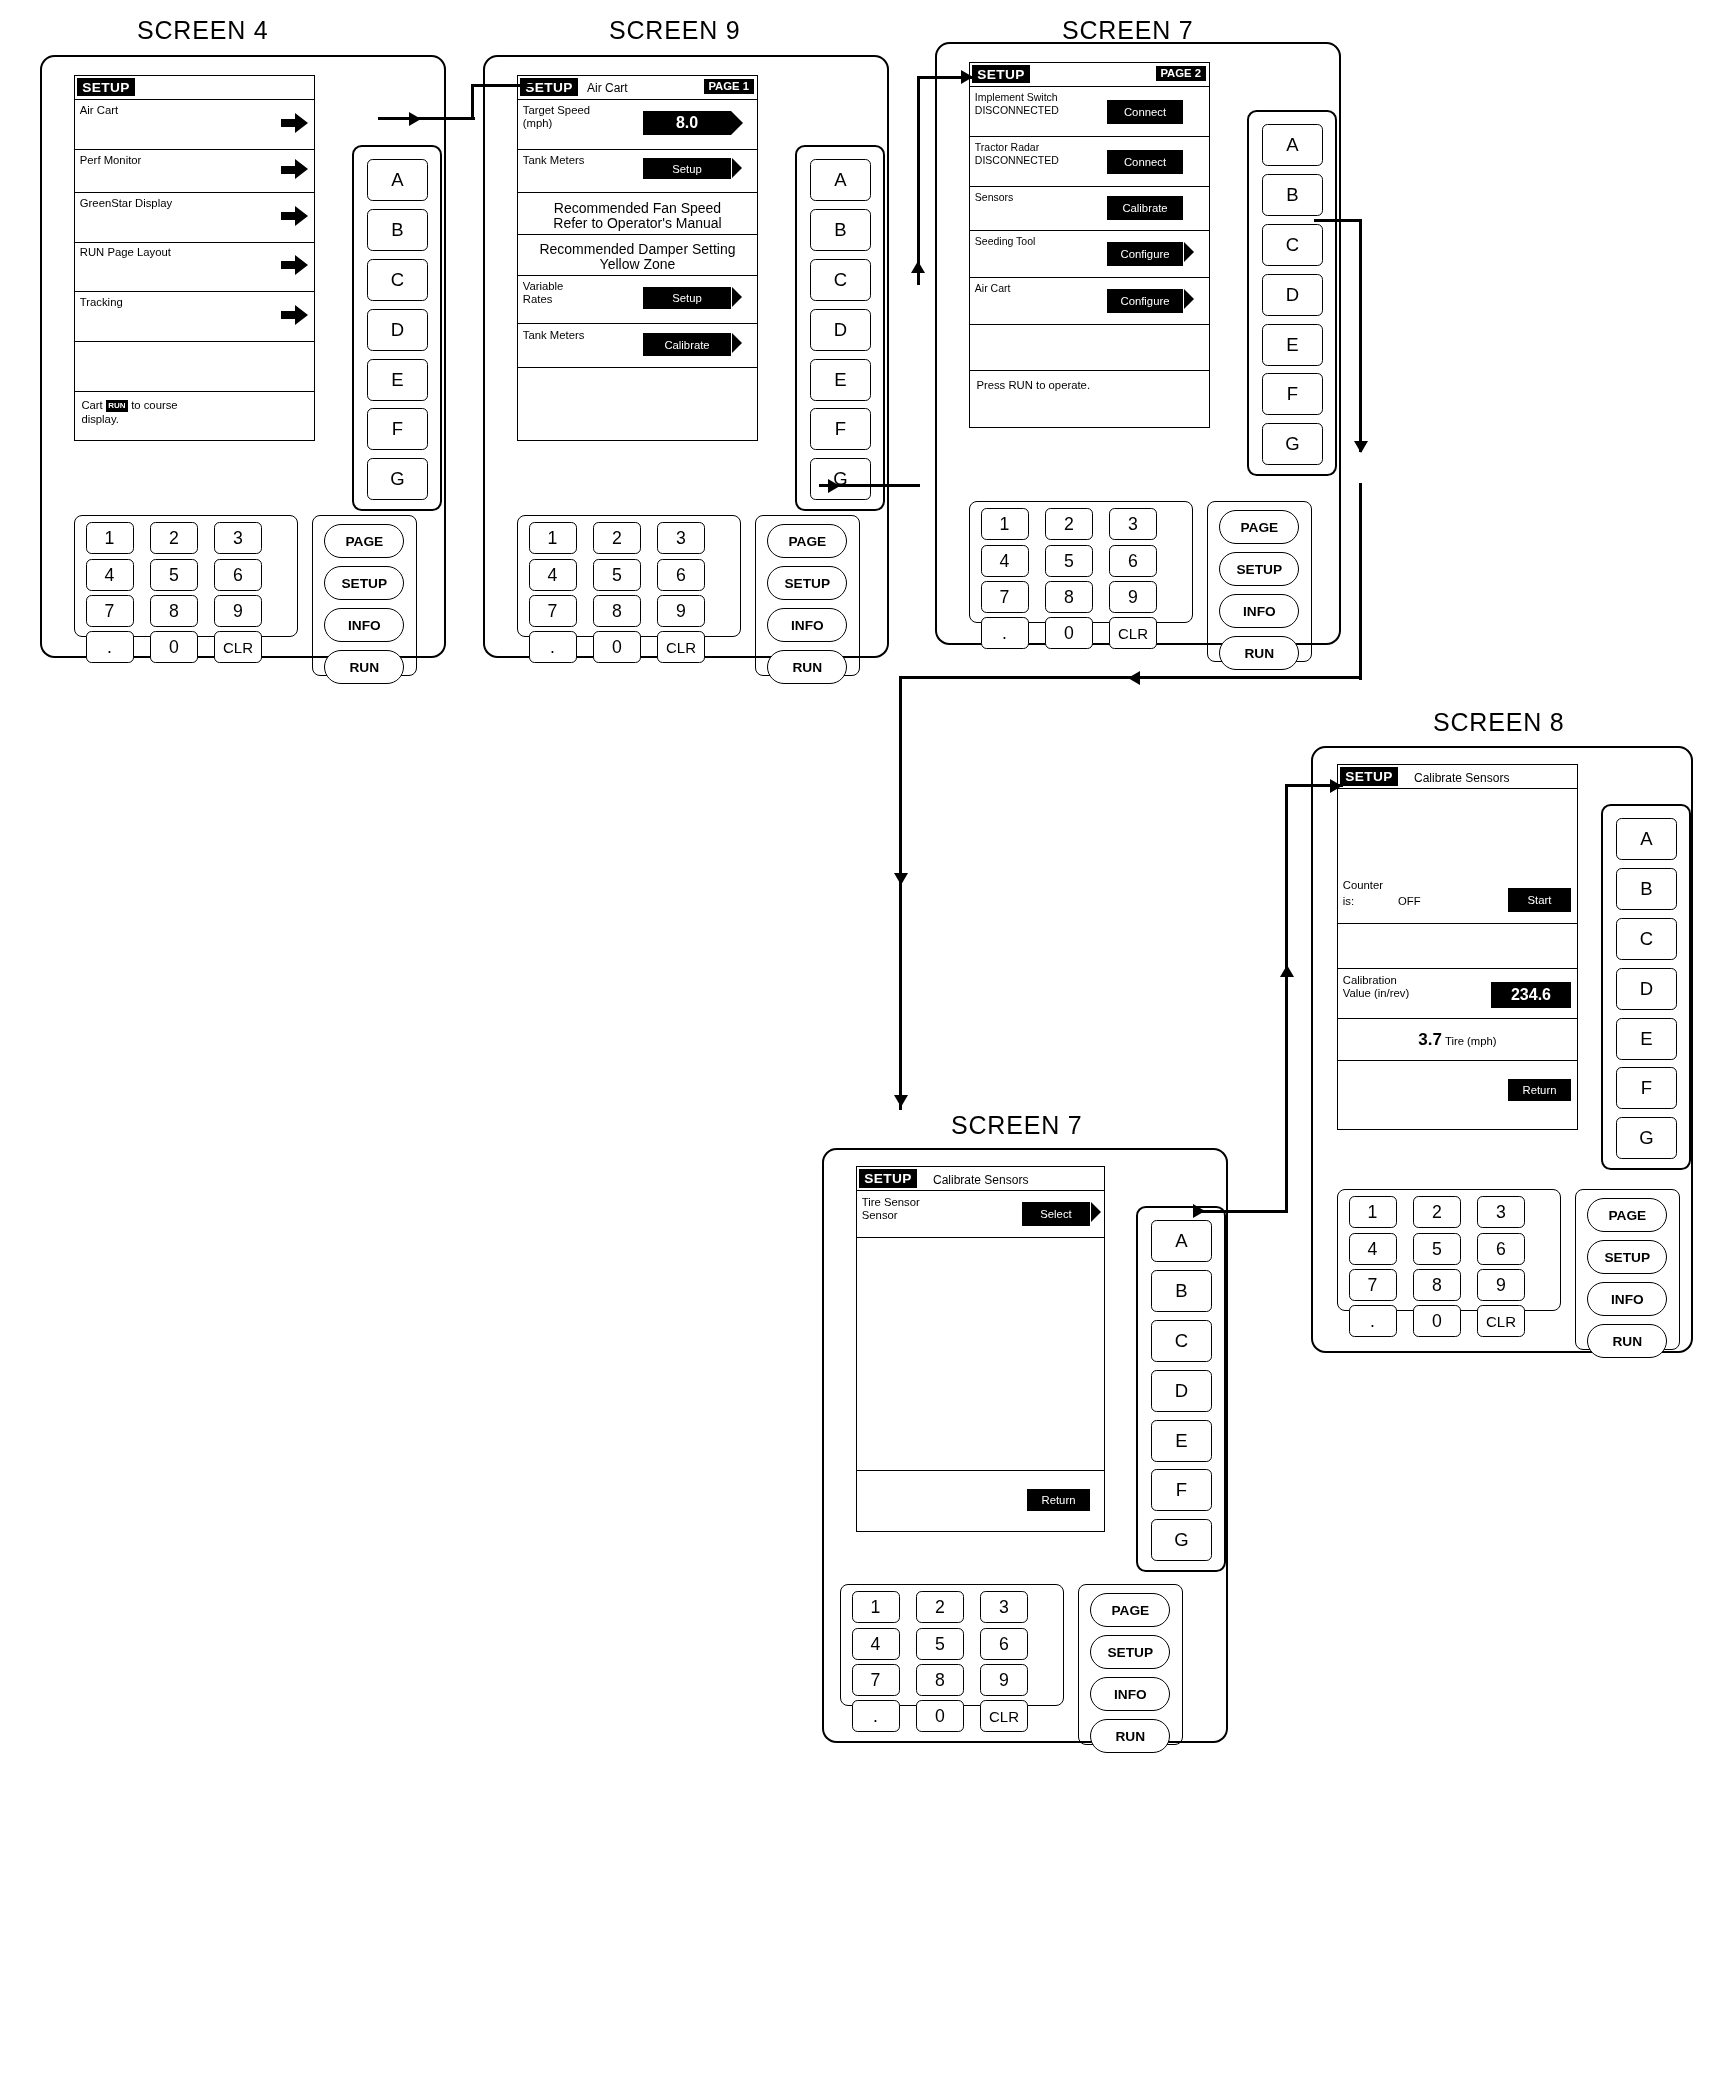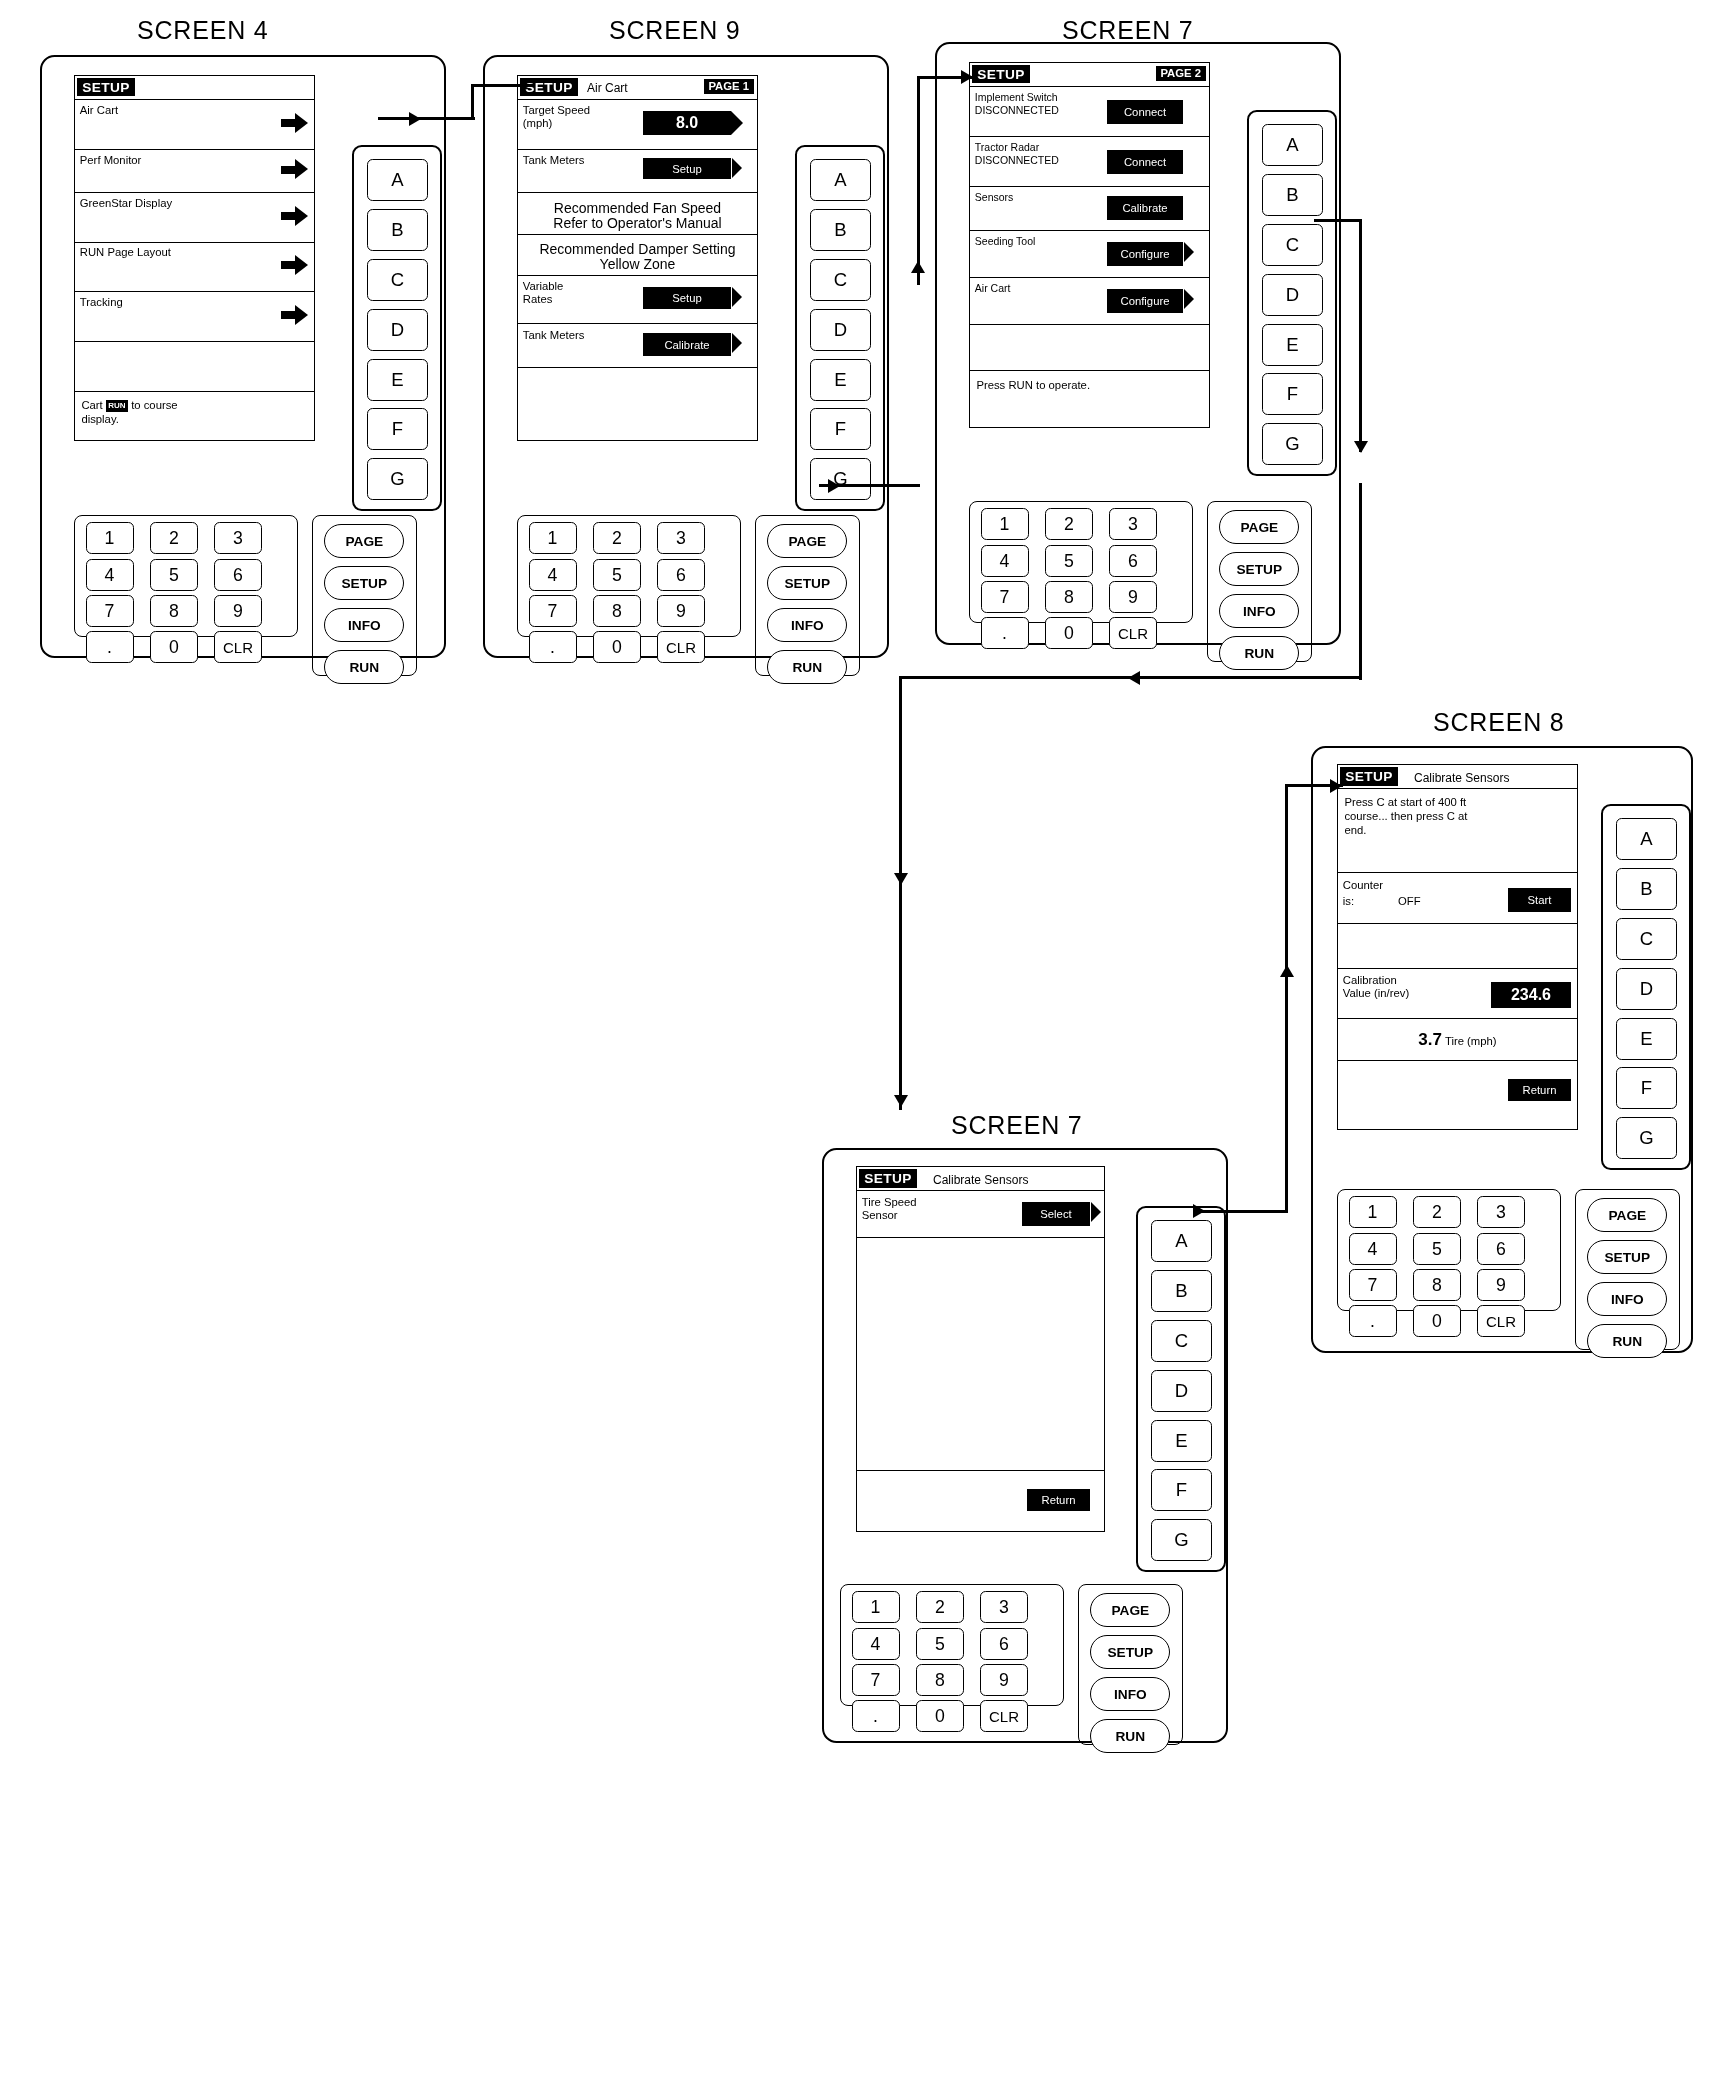--- a/index.html
+++ b/index.html
@@ -300,27 +300,20 @@
 
 <div class="screen-title" style="left:1433px;top:708px;">SCREEN 8</div>
 
 <div class="unit" style="left:1311px;top:746px;width:382px;height:607px;">
   <div class="disp" style="left:24px;top:16px;width:241px;height:366px;">
     <div class="hdrbar">
       <div class="setup-chip">SETUP</div>
       <div class="hdr-title" style="left:76px;top:5.6px;">Calibrate Sensors</div>
     </div>
 
-    <div class="row" style="top:24px;height:84px;">
-      <div class="statictxt" style="left:6.4px;top:5.6px;width:225px;">
-        <span>Press C at start of 400 ft</span><br>
-        <span>course... then press C at</span><br>
-        <span>end.</span>
-      </div>
-    </div>
 
     <div class="row" style="top:109px;height:50px;">
       <div class="row-label">Counter</div>
       <div class="statictxt" style="left:4.8px;top:20px;">is:</div>
       <div class="statictxt" style="left:60px;top:20px;">OFF</div>
       <div class="blackbtn" style="left:170px;top:13.7px;width:63px;height:24px;">Start</div>
     </div>
 
     <div class="row" style="top:158px;height:46px;"></div>
 
@@ -381,21 +374,21 @@
 
 <div class="unit" style="left:822px;top:1148px;width:406px;height:595px;">
   <div class="disp" style="left:32px;top:16px;width:249px;height:366px;">
     <div class="hdrbar">
       <div class="setup-chip">SETUP</div>
       <div class="hdr-title" style="left:76px;top:5.6px;">Calibrate Sensors</div>
     </div>
 
     <div class="row" style="top:24px;height:47px;">
       <div class="row-label">
-        <span>Tire Speed</span><br>
+        <span>Tire Sensor</span><br>
         <span>Sensor</span>
       </div>
       <div class="blackbtn arrow" style="left:165px;top:10.5px;width:68px;height:24px;">Select</div>
     </div>
 
     <div class="row" style="top:71px;height:233px;"></div>
 
     <div class="row" style="top:304px;height:48px;border-bottom:none;">
       <div class="blackbtn" style="left:170px;top:17.7px;width:63px;height:22.5px;">Return</div>
     </div>

